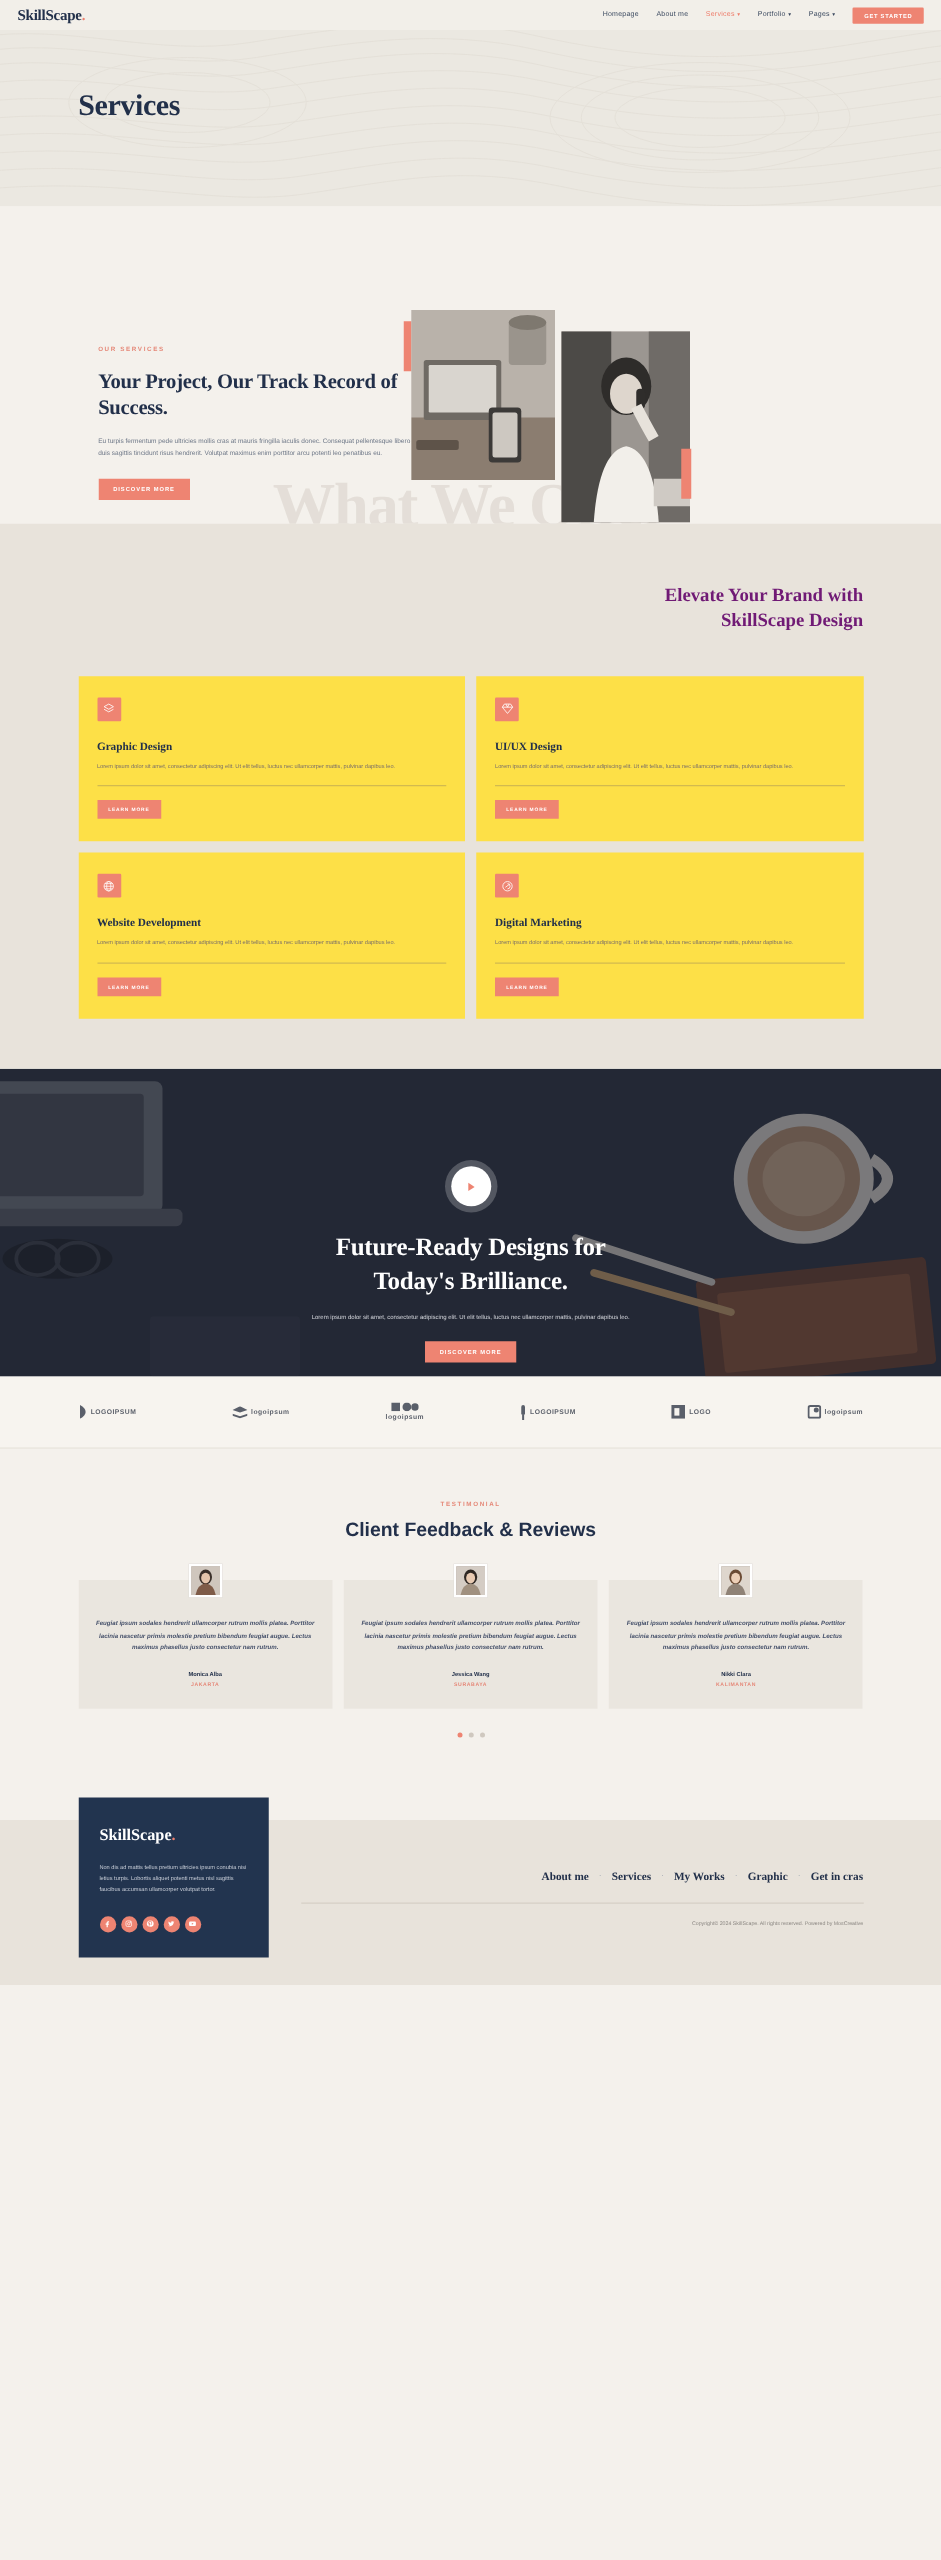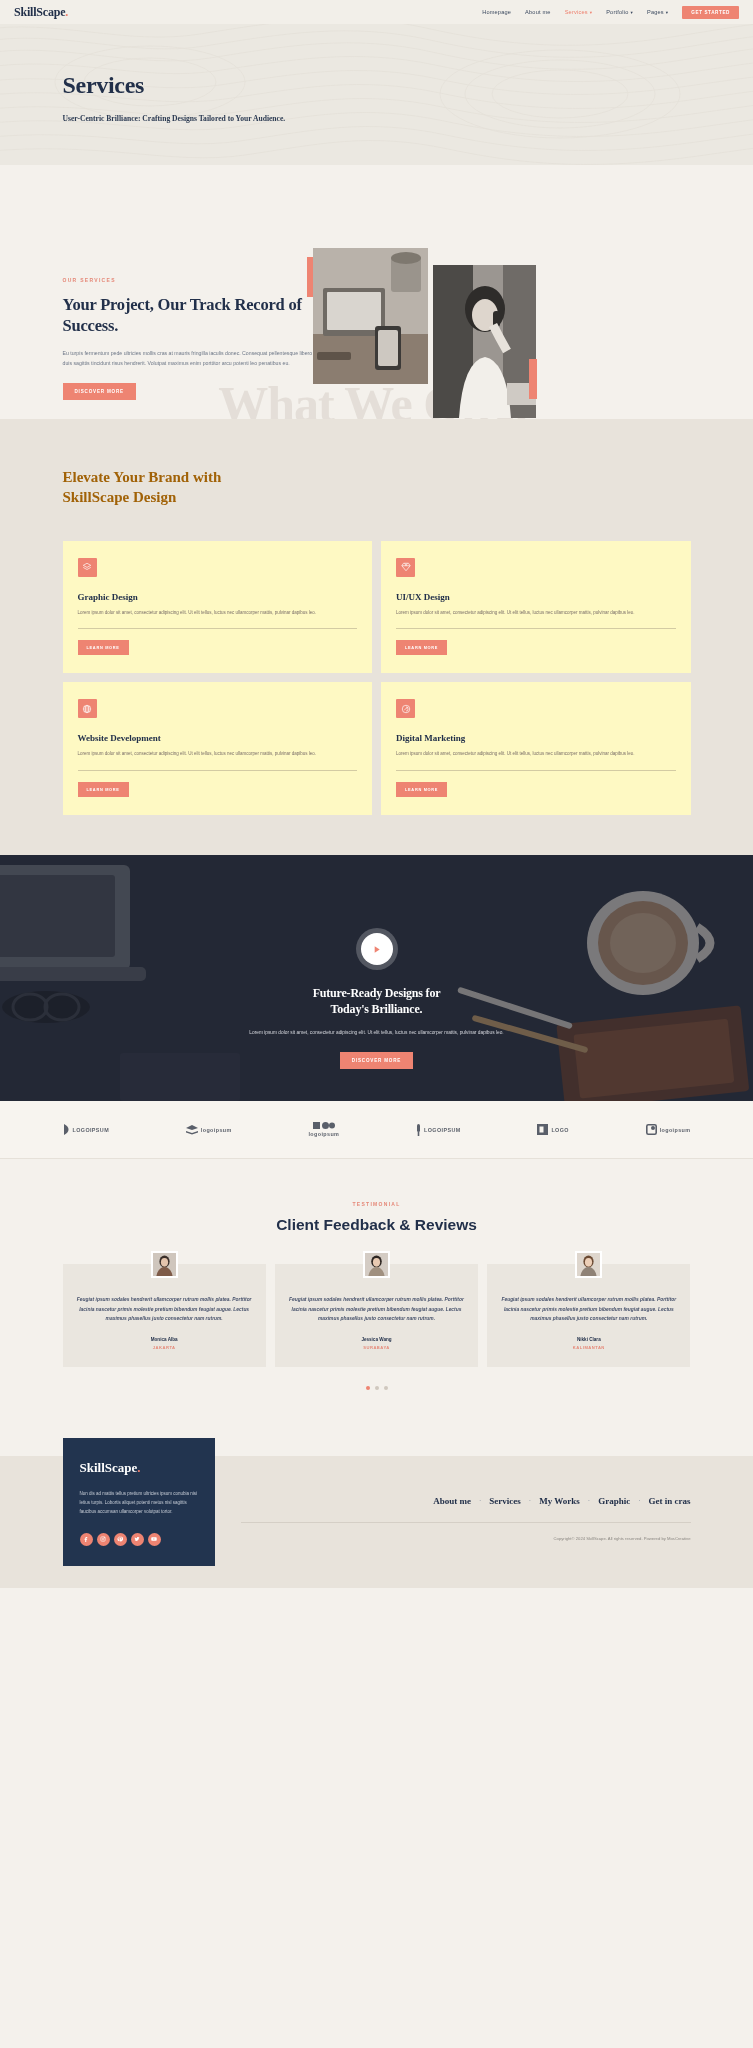--- a/index.html
+++ b/index.html
@@ -42,43 +42,43 @@
   .page-sub { font-family:"Liberation Serif", serif; font-weight:bold;
               font-size:7.6px; color:#2b3a52; margin-top:14px; line-height:1.65; }
 
   
   .sec-intro { position:relative; background:#f4f1ec; padding:74px 0 0; overflow:hidden; }
   .watermark {
     position:absolute; left:0; right:0; bottom:-14px; text-align:center;
     font-family:"Liberation Serif", serif; font-weight:bold; font-size:50px;
     color:rgba(180,170,160,.26); letter-spacing:-1px; pointer-events:none; user-select:none;
   }
-  .intro-grid { display:flex; position:relative; z-index:2; }
+  .intro-grid { display:flex; position:relative; z-index:2;margin-left:16px; }
   .intro-left { width:250px; padding-top:38px; }
   .eyebrow { font-size:5px; font-weight:bold; letter-spacing:1.3px; color:#e58878; text-transform:uppercase; }
   .h2 { font-family:"Liberation Serif", serif; font-weight:bold; font-size:16.5px;
         line-height:1.28; color:#22304a; margin-top:11px; letter-spacing:-0.2px; }
   .body-sm { font-size:5.2px; line-height:1.95; color:#6d7787; margin-top:12px; }
   .btn-coral {
     display:inline-block; background:#ee8472; color:#fff; font-size:4.6px; font-weight:bold;
     letter-spacing:.8px; padding:6px 12px; border:none; cursor:pointer; margin-top:14px;
   }
   .intro-right { flex:1; position:relative; height:180px; }
   .ph { position:absolute; overflow:hidden; background:#cfc9c2; }
   .ph img, .ph .fill { width:100%; height:100%; display:block; }
   .img1 { left:0; top:9px; width:115px; height:136px; }
   .img2 { left:120px; top:26px; width:103px; height:153px; }
   .coral-tab { position:absolute; background:#ee8472; }
 
   
   .sec-cards { background:#e8e3db; padding:48px 0 40px; position:relative; z-index:2; }
   .h2c { font-family:"Liberation Serif", serif; font-weight:bold; font-size:15px;
-         text-align:left; line-height:1.35; color:#a16207; }
+         text-align:right; line-height:1.35; color:#701a75; }
   .cards { display:grid; grid-template-columns:1fr 1fr; gap:9px; margin-top:33px; }
-  .card { background:#fef9c3; padding:17px 15px 18px; }
+  .card { background:#fde047; padding:17px 15px 18px; }
   .card-ico {
     width:19px; height:19px; background:#ee8472; display:flex; align-items:center;
     justify-content:center; border-radius:1px;
   }
   .card-ico svg { width:10px; height:10px; display:block; }
   .card h3 { font-family:"Liberation Serif", serif; font-weight:bold; font-size:9px;
              color:#22304a; margin-top:15px; }
   .card p { font-size:4.5px; line-height:1.95; color:#7b6f68; margin-top:7px; }
   .card hr { border:none; border-top:1px solid rgba(120,105,95,.32); margin:11px 0 0; }
   .btn-sm {
@@ -90,21 +90,21 @@
   .sec-video { position:relative; height:246px; background:#2a3040; overflow:hidden; }
   .video-bg { position:absolute; inset:0; }
   .video-overlay { position:absolute; inset:0; background:rgba(28,33,45,.52); }
   .video-content { position:relative; z-index:3; text-align:center; padding-top:78px; }
   .play {
     width:32px; height:32px; border-radius:50%; background:#fff; margin:0 auto;
     display:flex; align-items:center; justify-content:center;
     box-shadow:0 0 0 5px rgba(255,255,255,.22); cursor:pointer;
   }
   .play svg { width:11px; height:11px; }
-  .video-h { font-family:"Liberation Serif", serif; font-weight:bold; font-size:12px;
+  .video-h { font-family:"Liberation Serif", serif; font-weight:bold; font-size:20px;
              color:#fff; line-height:1.35; margin-top:20px; letter-spacing:-0.2px; }
   .video-p { font-size:4.8px; line-height:1.9; color:#d6d8de; margin-top:11px; }
 
   
   .sec-logos { background:#f7f4ef; padding:21px 0; border-bottom:1px solid #e6e1d9; }
   .logos { display:flex; align-items:center; justify-content:space-between; }
   .logo-item { display:flex; align-items:center; gap:3px; opacity:.78; }
   .logo-item .lg-txt { font-size:5.4px; font-weight:bold; color:#2f3645; letter-spacing:.4px; }
   .logo-item svg { display:block; }
   .logo-stack { flex-direction:column; gap:2px; align-items:center; }
@@ -185,21 +185,20 @@
         <path d="M-20 6 C 55 -6, 125 22, 200 10 S 346 -14, 426 4 S 578 28, 678 12 S 758 -2, 790 6"></path>
         <ellipse cx="560" cy="70" rx="120" ry="44"></ellipse>
         <ellipse cx="560" cy="70" rx="95" ry="34"></ellipse>
         <ellipse cx="560" cy="70" rx="68" ry="24"></ellipse>
         <ellipse cx="150" cy="58" rx="95" ry="36"></ellipse>
         <ellipse cx="150" cy="58" rx="66" ry="24"></ellipse>
       </g>
     </svg>
     <div class="inner">
       <h1 class="page-title">Services</h1>
-      <div class="page-sub">User-Centric Brilliance: Crafting Designs Tailored to Your Audience.</div>
     </div>
   </div>
 
   <div class="sec-intro">
     <div class="watermark">What We Offer</div>
     <div class="inner">
       <div class="intro-grid">
         <div class="intro-left">
           <div class="eyebrow">OUR SERVICES</div>
           <h2 class="h2">Your Project, Our Track Record of Success.</h2>

